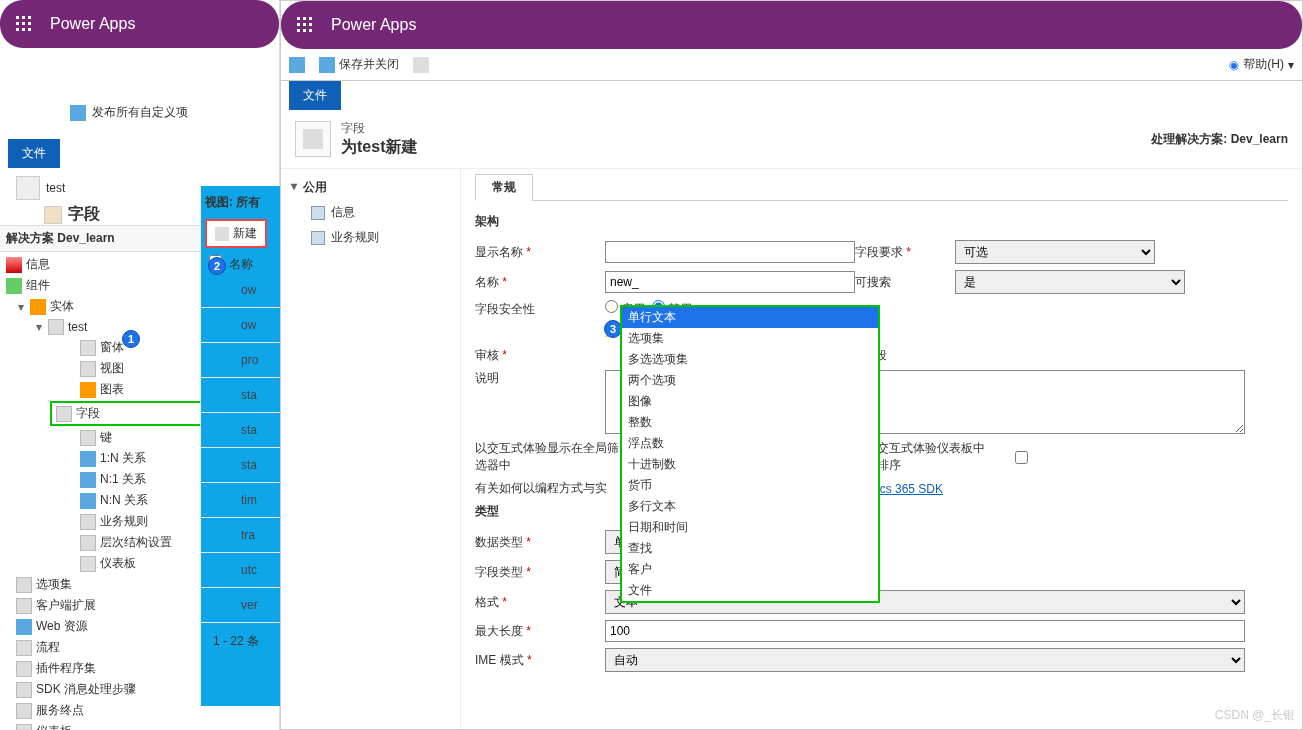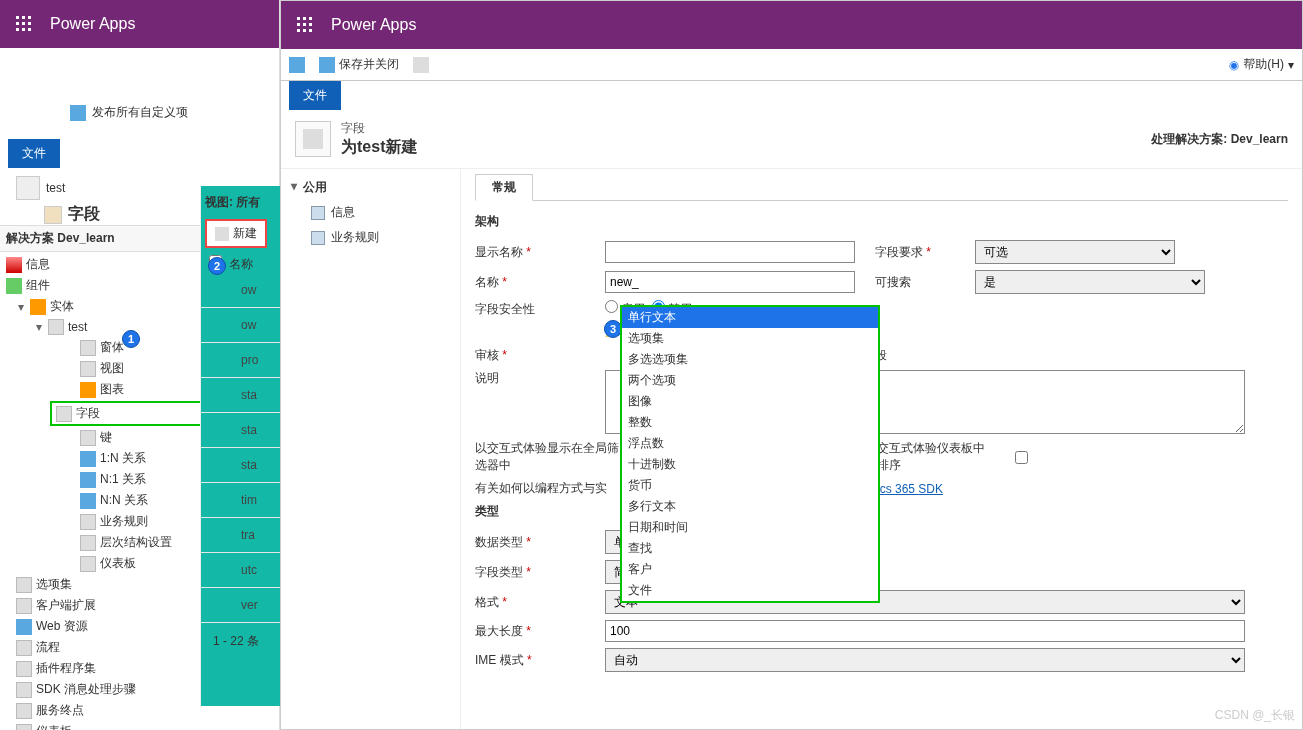--- a/index.html
+++ b/index.html
@@ -2,21 +2,21 @@
 <html><head>
 <meta charset="utf-8">
 <style>
   * { box-sizing: border-box; margin: 0; padding: 0; }
   body { font-family: "Segoe UI", Tahoma, sans-serif; font-size: 12px; color: #333; background: #fff; overflow: hidden; }
 
   .root { position: relative; width: 1303px; height: 730px; }
 
   
   .left-window { position: absolute; left: 0; top: 0; width: 280px; height: 730px; border-right: 1px solid #ddd; background: #fff; }
-  .topbar { background: #742774; color: #fff; height: 48px; display: flex; align-items: center; padding: 0 6px; }
+  .topbar { background: #742774; color: #fff; height: 48px; display: flex; align-items: center; padding: 0 6px; border-radius: 23px; }
   .waffle { width: 36px; height: 36px; display: flex; align-items: center; justify-content: center; cursor: pointer; }
   .brand { font-size: 16px; margin-left: 8px; font-weight: 400; }
 
   .pub-row { padding: 8px 8px 8px 70px; display: flex; align-items: center; gap: 6px; position: relative; }
   .file-tab-row { margin: 10px 0 0 0; }
   .file-tab { background: #1160b7; color: #fff; padding: 6px 14px; display: inline-block; margin-left: 8px; }
 
   .entity-hdr { display: flex; align-items: center; gap: 6px; padding: 8px 8px 4px 16px; }
   .entity-hdr .i { width: 24px; height: 24px; background: #eee; border: 1px solid #ccc; }
   .entity-sub { display: flex; align-items: center; gap: 6px; padding-left: 44px; }
@@ -80,21 +80,21 @@
   .tab-strip .tab { display: inline-block; border: 1px solid #ccc; border-bottom: 1px solid #fff; padding: 4px 16px; position: relative; top: 1px; background: #fff; font-weight: 600; }
 
   .sect { font-weight: 700; margin: 6px 0 10px 0; }
   .frow { display: flex; align-items: center; margin: 6px 0; }
   .frow .lbl { width: 130px; }
   .frow .req::after { content: " *"; color: #c00; }
   .frow input[type=text], .frow select, .frow textarea { border: 1px solid #888; padding: 3px 4px; font: inherit; }
   .frow .tf { width: 250px; }
   .frow .sf { width: 140px; }
   .frow .wf { width: 640px; }
-  .two-col-right { display: flex; align-items: center; gap: 10px; margin-left: 20px; }
+  .two-col-right { display: flex; align-items: center; gap: 10px; }
   .two-col-right .lbl2 { width: 90px; }
 
   .warn { display: flex; gap: 6px; align-items: center; margin: 4px 0 4px 130px; }
   .warntri { color: #e0a800; }
   .link { color: #1160b7; text-decoration: underline; cursor: pointer; }
 
   .dropdown-open { position: absolute; left: 620px; top: 305px; width: 260px; border: 2px solid #00c400; background: #fff; z-index: 50; }
   .dropdown-open .opt { padding: 2px 6px; cursor: pointer; }
   .dropdown-open .opt.sel { background: #1e73e8; color: #fff; }
 
@@ -241,21 +241,21 @@
           <span>服务终点</span>
         </div>
       <div class="node d1">
           <span class="ico gray"></span>
           <span>仪表板</span>
         </div>
 
     </div>
   </div>
 
-  <div style="position:absolute; left:200px; top:186px; width:80px; height:520px; border-left:1px solid #eee; background:#14b8a6;">
+  <div style="position:absolute; left:200px; top:186px; width:80px; height:520px; border-left:1px solid #eee; background:#0ea5e9;">
     <div class="view-label"><span>视图:</span> <span>所有</span></div>
     <div class="new-btn">
       <span class="ico gray" style="width:14px;height:14px"></span>
       <span>新建</span>
     </div>
     <div style="margin-left:4px;"><input type="checkbox" class="chkbox" style=""> <span>名称</span></div>
     <div id="fieldlist">
         <div class="list-item">ow</div>
         <div class="list-item">ow</div>
         <div class="list-item">pro</div>

